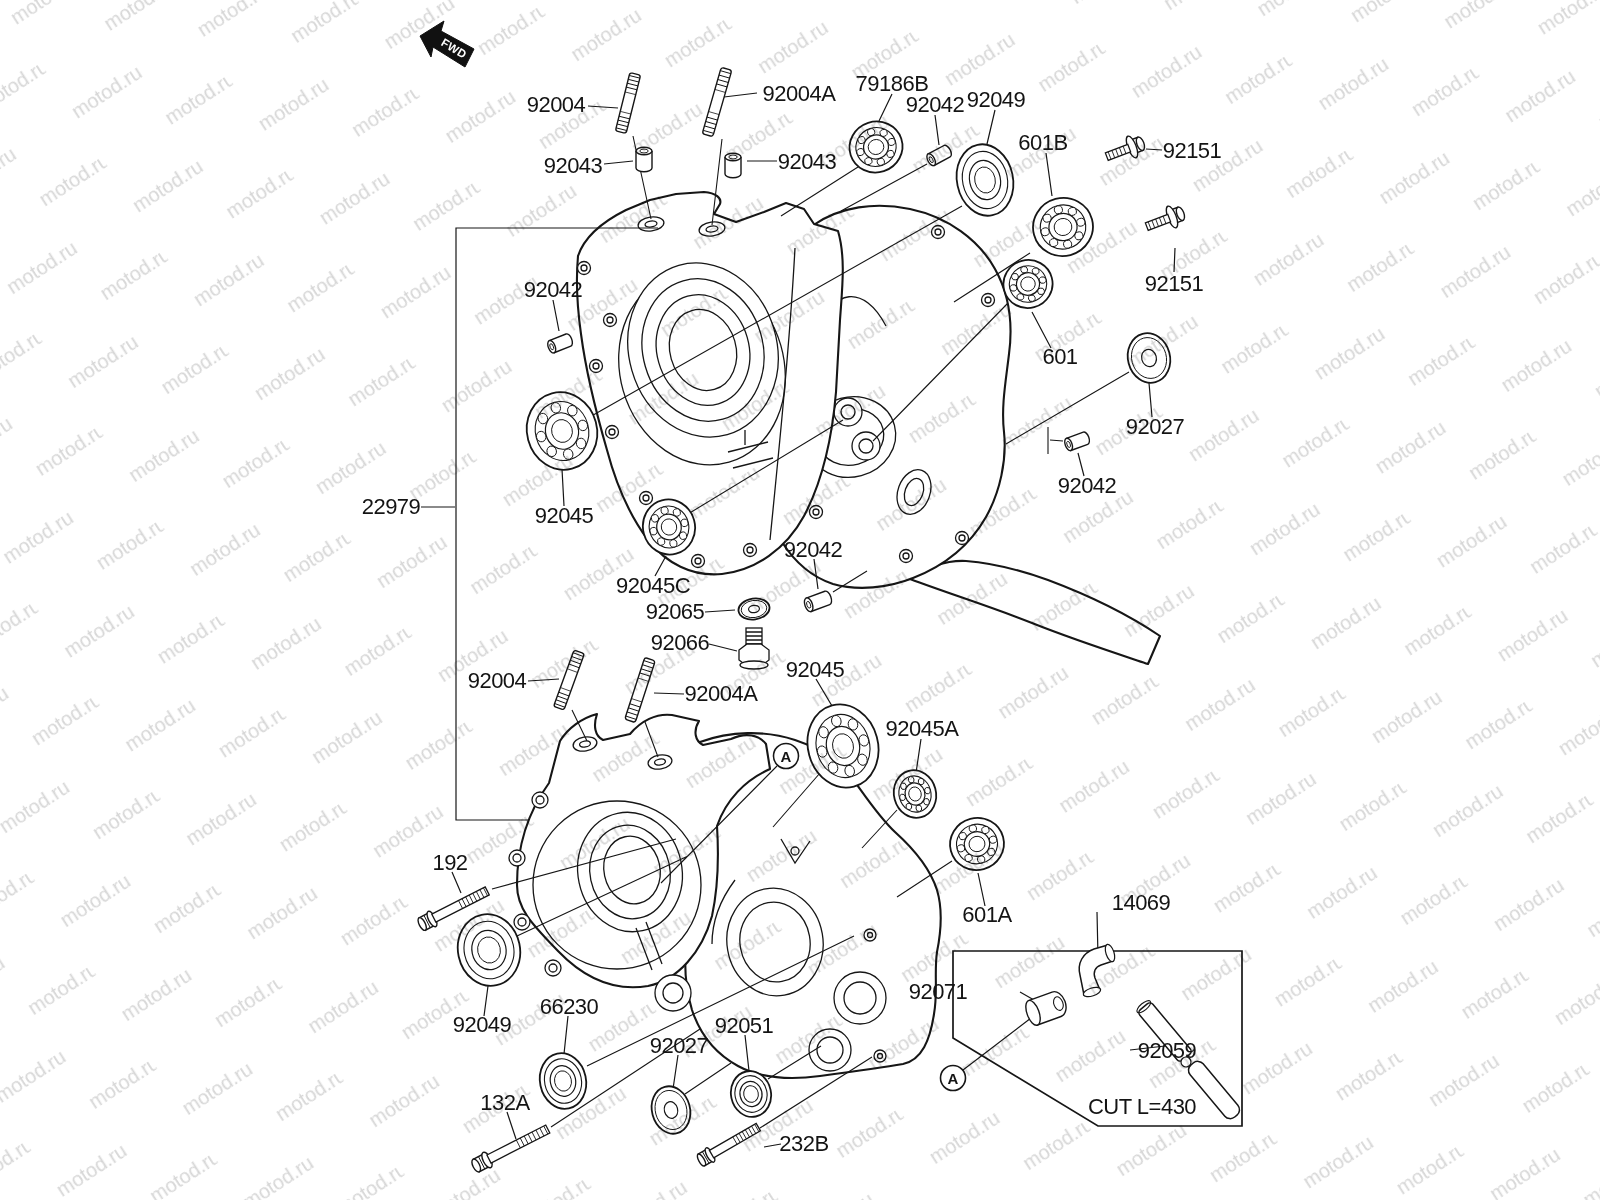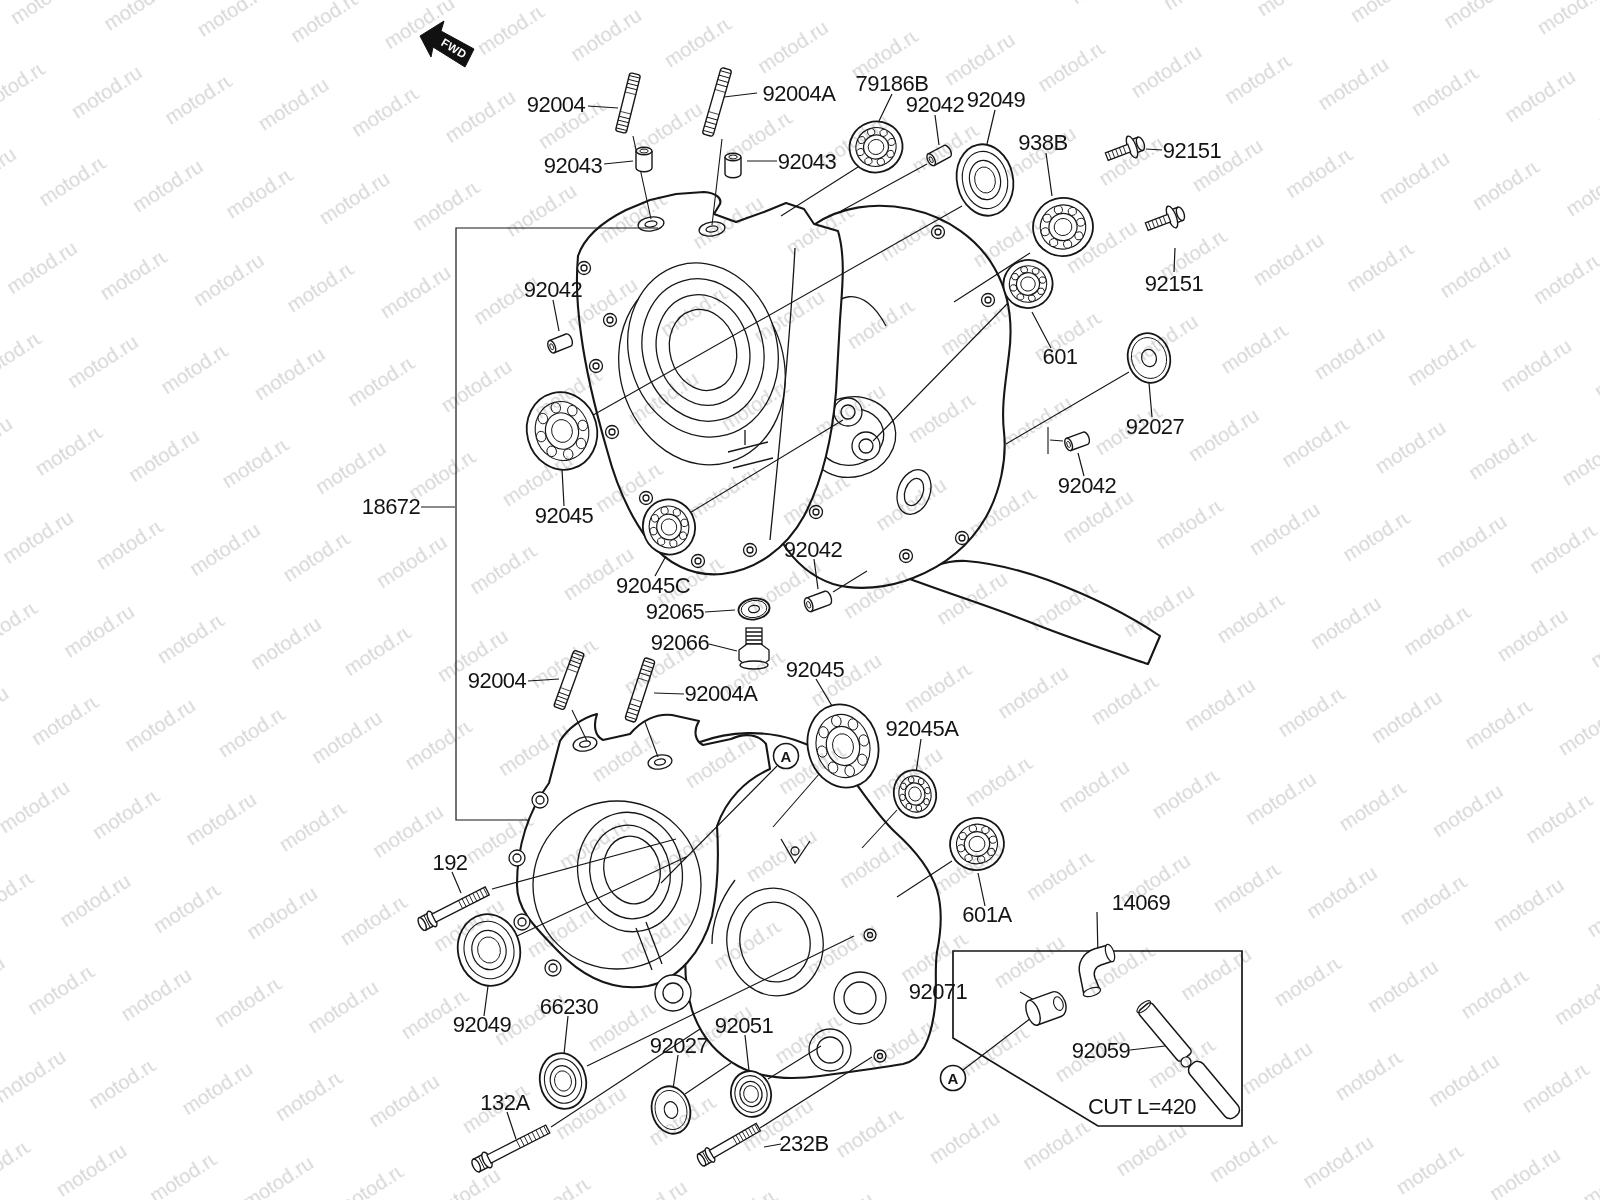--- a/index.html
+++ b/index.html
@@ -307,43 +307,43 @@
   <rect x="-200" y="-200" width="2000" height="1600" fill="url(#wm)" style="mix-blend-mode:multiply"></rect>
 </svg>
 
 <div class="callout" style="left:556px;top:105px">92004</div>
 <div class="callout" style="left:799px;top:94px">92004A</div>
 <div class="callout" style="left:573px;top:166px">92043</div>
 <div class="callout" style="left:807px;top:162px">92043</div>
 <div class="callout" style="left:892px;top:84px">79186B</div>
 <div class="callout" style="left:935px;top:105px">92042</div>
 <div class="callout" style="left:996px;top:100px">92049</div>
-<div class="callout" style="left:1043px;top:143px">938B</div>
+<div class="callout" style="left:1043px;top:143px">601B</div>
 <div class="callout" style="left:1192px;top:151px">92151</div>
 <div class="callout" style="left:1174px;top:284px">92151</div>
 <div class="callout" style="left:1060px;top:357px">601</div>
 <div class="callout" style="left:1155px;top:427px">92027</div>
 <div class="callout" style="left:1087px;top:486px">92042</div>
 <div class="callout" style="left:553px;top:290px">92042</div>
-<div class="callout" style="left:391px;top:507px">18672</div>
+<div class="callout" style="left:391px;top:507px">22979</div>
 <div class="callout" style="left:564px;top:516px">92045</div>
 <div class="callout" style="left:653px;top:586px">92045C</div>
 <div class="callout" style="left:675px;top:612px">92065</div>
 <div class="callout" style="left:680px;top:643px">92066</div>
 <div class="callout" style="left:813px;top:550px">92042</div>
 <div class="callout" style="left:497px;top:681px">92004</div>
 <div class="callout" style="left:721px;top:694px">92004A</div>
 <div class="callout" style="left:815px;top:670px">92045</div>
 <div class="callout" style="left:922px;top:729px">92045A</div>
 <div class="callout" style="left:450px;top:863px">192</div>
 <div class="callout" style="left:482px;top:1025px">92049</div>
 <div class="callout" style="left:569px;top:1007px">66230</div>
 <div class="callout" style="left:505px;top:1103px">132A</div>
 <div class="callout" style="left:679px;top:1046px">92027</div>
 <div class="callout" style="left:744px;top:1026px">92051</div>
 <div class="callout" style="left:804px;top:1144px">232B</div>
 <div class="callout" style="left:987px;top:915px">601A</div>
 <div class="callout" style="left:1141px;top:903px">14069</div>
 <div class="callout" style="left:938px;top:992px">92071</div>
-<div class="callout" style="left:1101px;top:1051px">92059</div>
-<div class="callout" style="left:1142px;top:1107px">CUT L=420</div>
+<div class="callout" style="left:1167px;top:1051px">92059</div>
+<div class="callout" style="left:1142px;top:1107px">CUT L=430</div>
 
 </div>
 
 </body></html>

